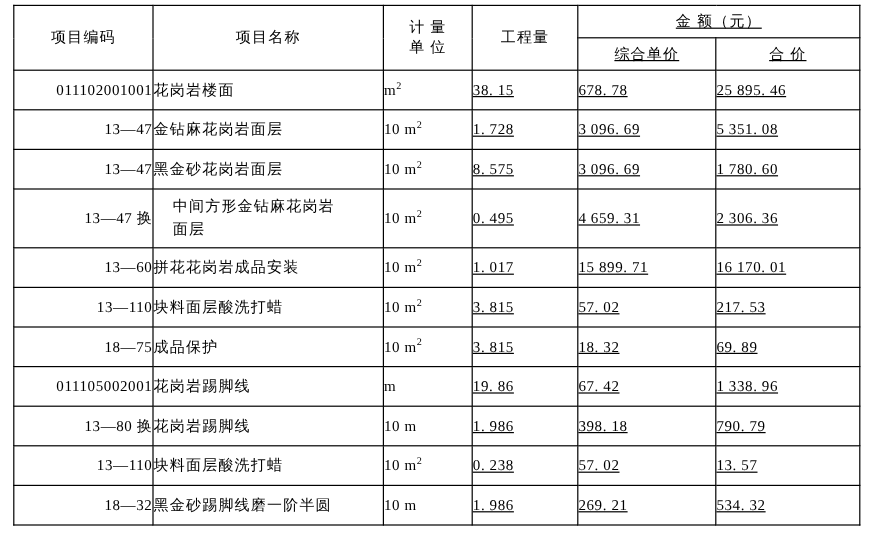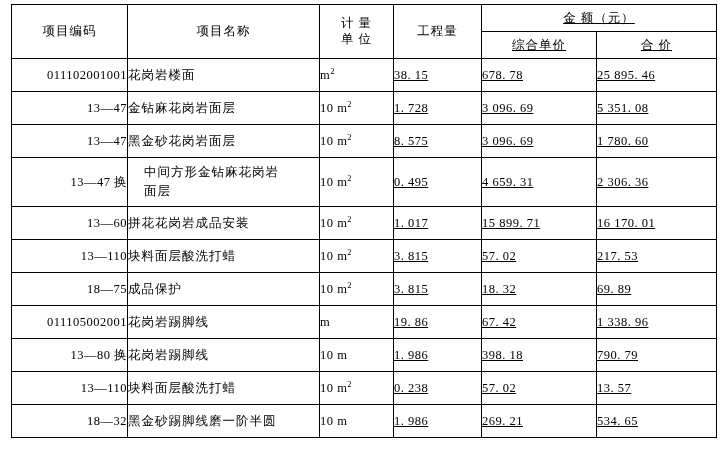--- a/index.html
+++ b/index.html
@@ -214,18 +214,18 @@
         <td class="num">57. 02</td>
         <td class="num">13. 57</td>
       </tr>
 
       <tr>
         <td class="code">18—32</td>
         <td class="name">黑金砂踢脚线磨一阶半圆</td>
         <td class="unit"><span>10 m</span><sup></sup></td>
         <td class="num">1. 986</td>
         <td class="num">269. 21</td>
-        <td class="num">534. 65</td>
+        <td class="num">534. 32</td>
       </tr>
 
     </tbody>
   </table>
 </div>
 
 </body></html>

